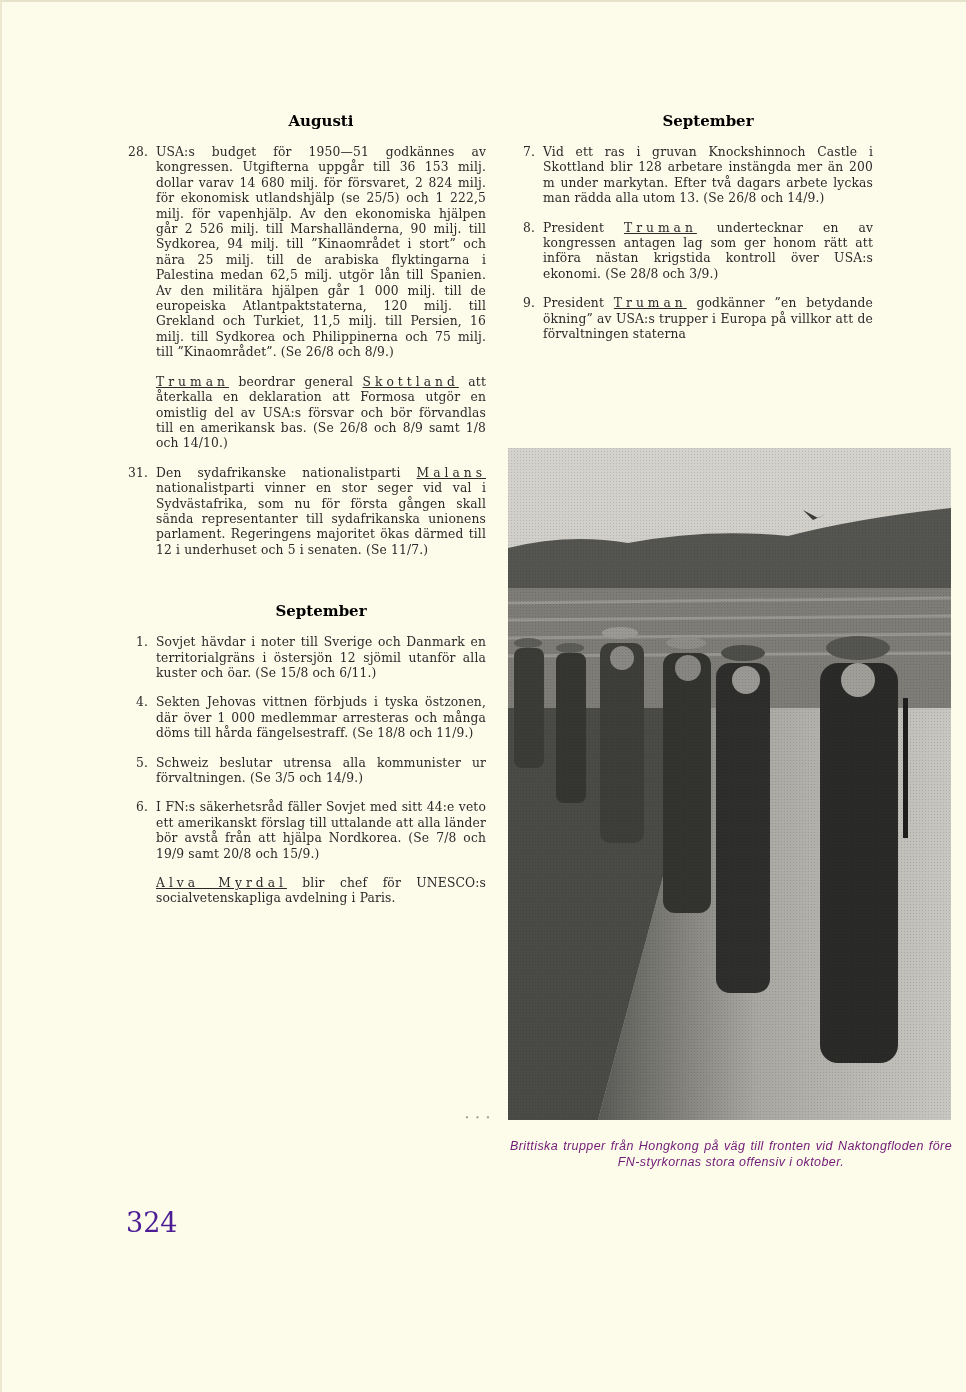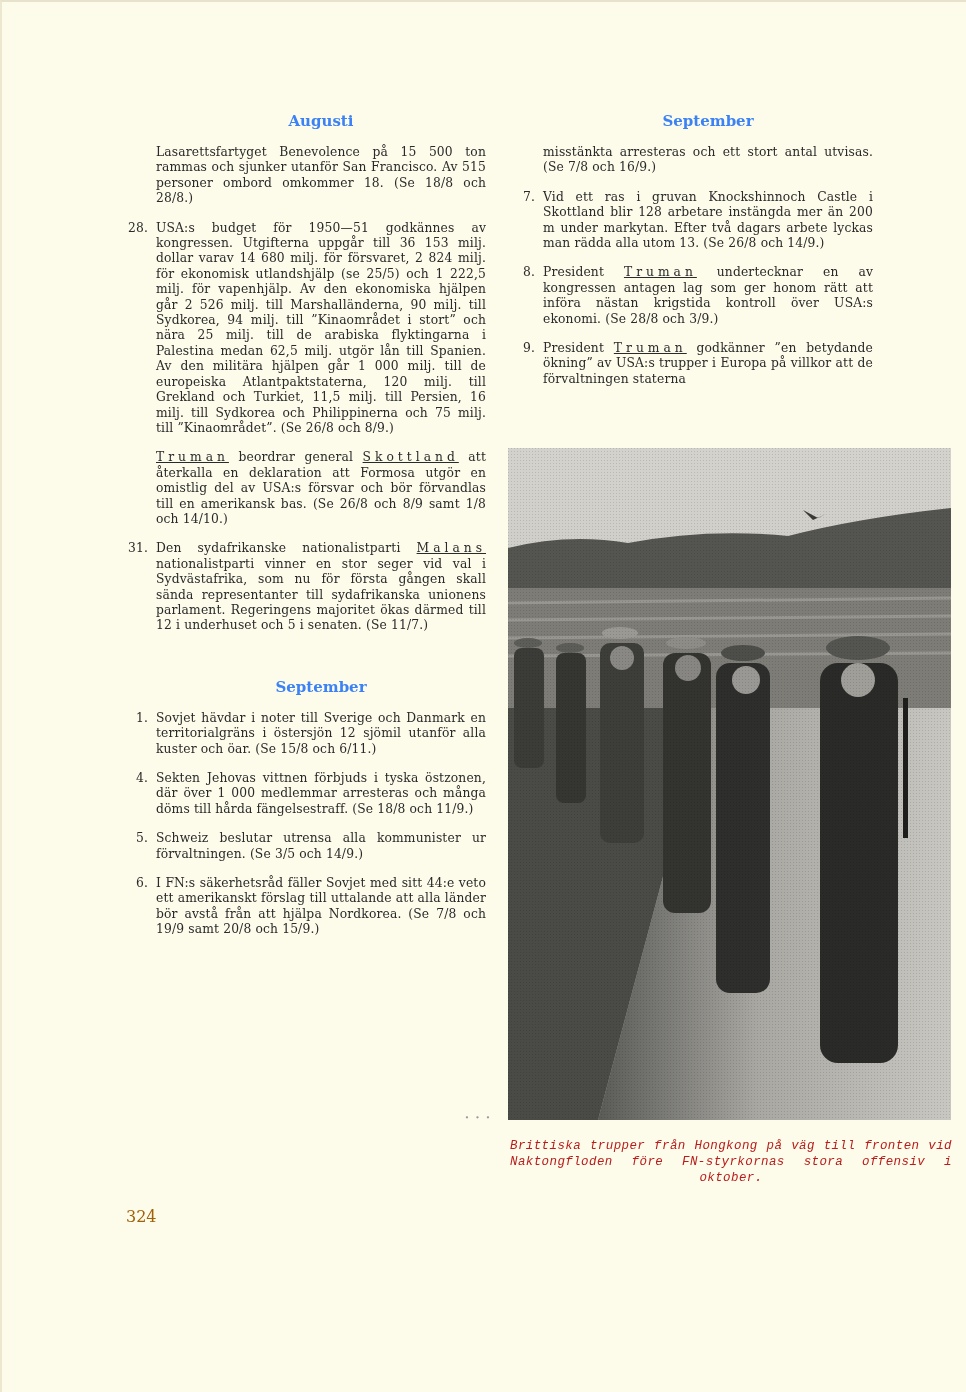--- a/index.html
+++ b/index.html
@@ -15,62 +15,58 @@
     box-sizing: border-box;
     border-top: 2px solid #e6e2cc;
     border-left: 2px solid #ece8cf;
   }
   .col { position: absolute; }
   .col-left { left: 156px; top: 112px; width: 330px; }
   .col-right { left: 543px; top: 112px; width: 330px; }
   .heading {
     font-family: "DejaVu Serif", serif;
     font-weight: bold; font-size: 15px; text-align: center;
-    margin: 0 0 15px 0; color: #3b82f6;
+    margin: 0 0 15px 0; color: #000000;
   }
   .col-left .heading { margin-left: 0; }
   .entry {
     position: relative;
     font-size: 12.3px; line-height: 15.4px;
     text-align: justify; margin: 0 0 14px 0;
     letter-spacing: 0.15px;
   }
   .entry .num {
     position: absolute; left: -36px; width: 28px; text-align: right;
   }
   .sp { letter-spacing: 4px; text-decoration: underline; }
   .photo {
     position: absolute; left: 508px; top: 448px; width: 443px; height: 672px;
     background: #8a8a86; overflow: hidden;
   }
   .photo svg { display: block; }
   .caption {
     position: absolute; left: 510px; top: 1138px; width: 442px;
-    font-family: Liberation Mono, monospace; font-style: italic;
+    font-family: Liberation Sans, sans-serif; font-style: italic;
     font-size: 12.5px; line-height: 16px; text-align: justify;
-    text-align-last: center; letter-spacing: 0.4px; color: #b91c1c;
+    text-align-last: center; letter-spacing: 0.4px; color: #701a75;
   }
   .page-number {
     position: absolute; left: 126px; top: 1207px;
-    font-family: "DejaVu Serif", serif; font-size: 16px; color: #a16207;
+    font-family: "DejaVu Serif", serif; font-size: 27px; color: #4c1d95;
   }
   .speck { position: absolute; left: 465px; top: 1113px; font-size: 8px; color: #999; letter-spacing: 2px; }
 </style>
 </head>
 <body>
 
 <div class="page-edge"></div>
 
 <div class="col col-left">
   <div class="heading">Augusti</div>
 
-  <div class="entry">
-    <span class="num"></span>
-    <span>Lasarettsfartyget Benevolence på 15 500 ton rammas och sjunker utanför San Francisco. Av 515 personer ombord omkommer 18. (Se 18/8 och 28/8.)</span>
-  </div>
 
   <div class="entry">
     <span class="num">28.</span>
     <span>USA:s budget för 1950—51 godkännes av kongressen. Utgifterna uppgår till 36 153 milj. dollar varav 14 680 milj. för försvaret, 2 824 milj. för ekonomisk utlandshjälp (se 25/5) och 1 222,5 milj. för vapenhjälp. Av den ekonomiska hjälpen går 2 526 milj. till Marshalländerna, 90 milj. till Sydkorea, 94 milj. till ”Kinaområdet i stort” och nära 25 milj. till de arabiska flyktingarna i Palestina medan 62,5 milj. utgör lån till Spanien. Av den militära hjälpen går 1 000 milj. till de europeiska Atlantpaktstaterna, 120 milj. till Grekland och Turkiet, 11,5 milj. till Persien, 16 milj. till Sydkorea och Philippinerna och 75 milj. till ”Kinaområdet”. (Se 26/8 och 8/9.)</span>
   </div>
 
   <div class="entry">
     <span class="num"></span>
     <span class="sp">Truman</span><span> beordrar general </span><span class="sp">Skottland</span><span> att återkalla en deklaration att Formosa utgör en omistlig del av USA:s försvar och bör förvandlas till en amerikansk bas. (Se 26/8 och 8/9 samt 1/8 och 14/10.)</span>
   </div>
@@ -95,30 +91,30 @@
   <div class="entry">
     <span class="num">5.</span>
     <span>Schweiz beslutar utrensa alla kommunister ur förvaltningen. (Se 3/5 och 14/9.)</span>
   </div>
 
   <div class="entry">
     <span class="num">6.</span>
     <span>I FN:s säkerhetsråd fäller Sovjet med sitt 44:e veto ett amerikanskt förslag till uttalande att alla länder bör avstå från att hjälpa Nordkorea. (Se 7/8 och 19/9 samt 20/8 och 15/9.)</span>
   </div>
 
+  <div class="entry">
+    <span class="num"></span>
+    <span class="sp">Alva Myrdal</span><span> blir chef för UNESCO:s socialvetenskapliga avdelning i Paris.</span>
+  </div>
 
 </div>
 
 <div class="col col-right">
   <div class="heading">September</div>
 
-  <div class="entry">
-    <span class="num"></span>
-    <span>misstänkta arresteras och ett stort antal utvisas. (Se 7/8 och 16/9.)</span>
-  </div>
 
   <div class="entry">
     <span class="num">7.</span>
     <span>Vid ett ras i gruvan Knockshinnoch Castle i Skottland blir 128 arbetare instängda mer än 200 m under markytan. Efter två dagars arbete lyckas man rädda alla utom 13. (Se 26/8 och 14/9.)</span>
   </div>
 
   <div class="entry">
     <span class="num">8.</span>
     <span>President </span><span class="sp">Truman</span><span> undertecknar en av kongressen antagen lag som ger honom rätt att införa nästan krigstida kontroll över USA:s ekonomi. (Se 28/8 och 3/9.)</span>
   </div>

